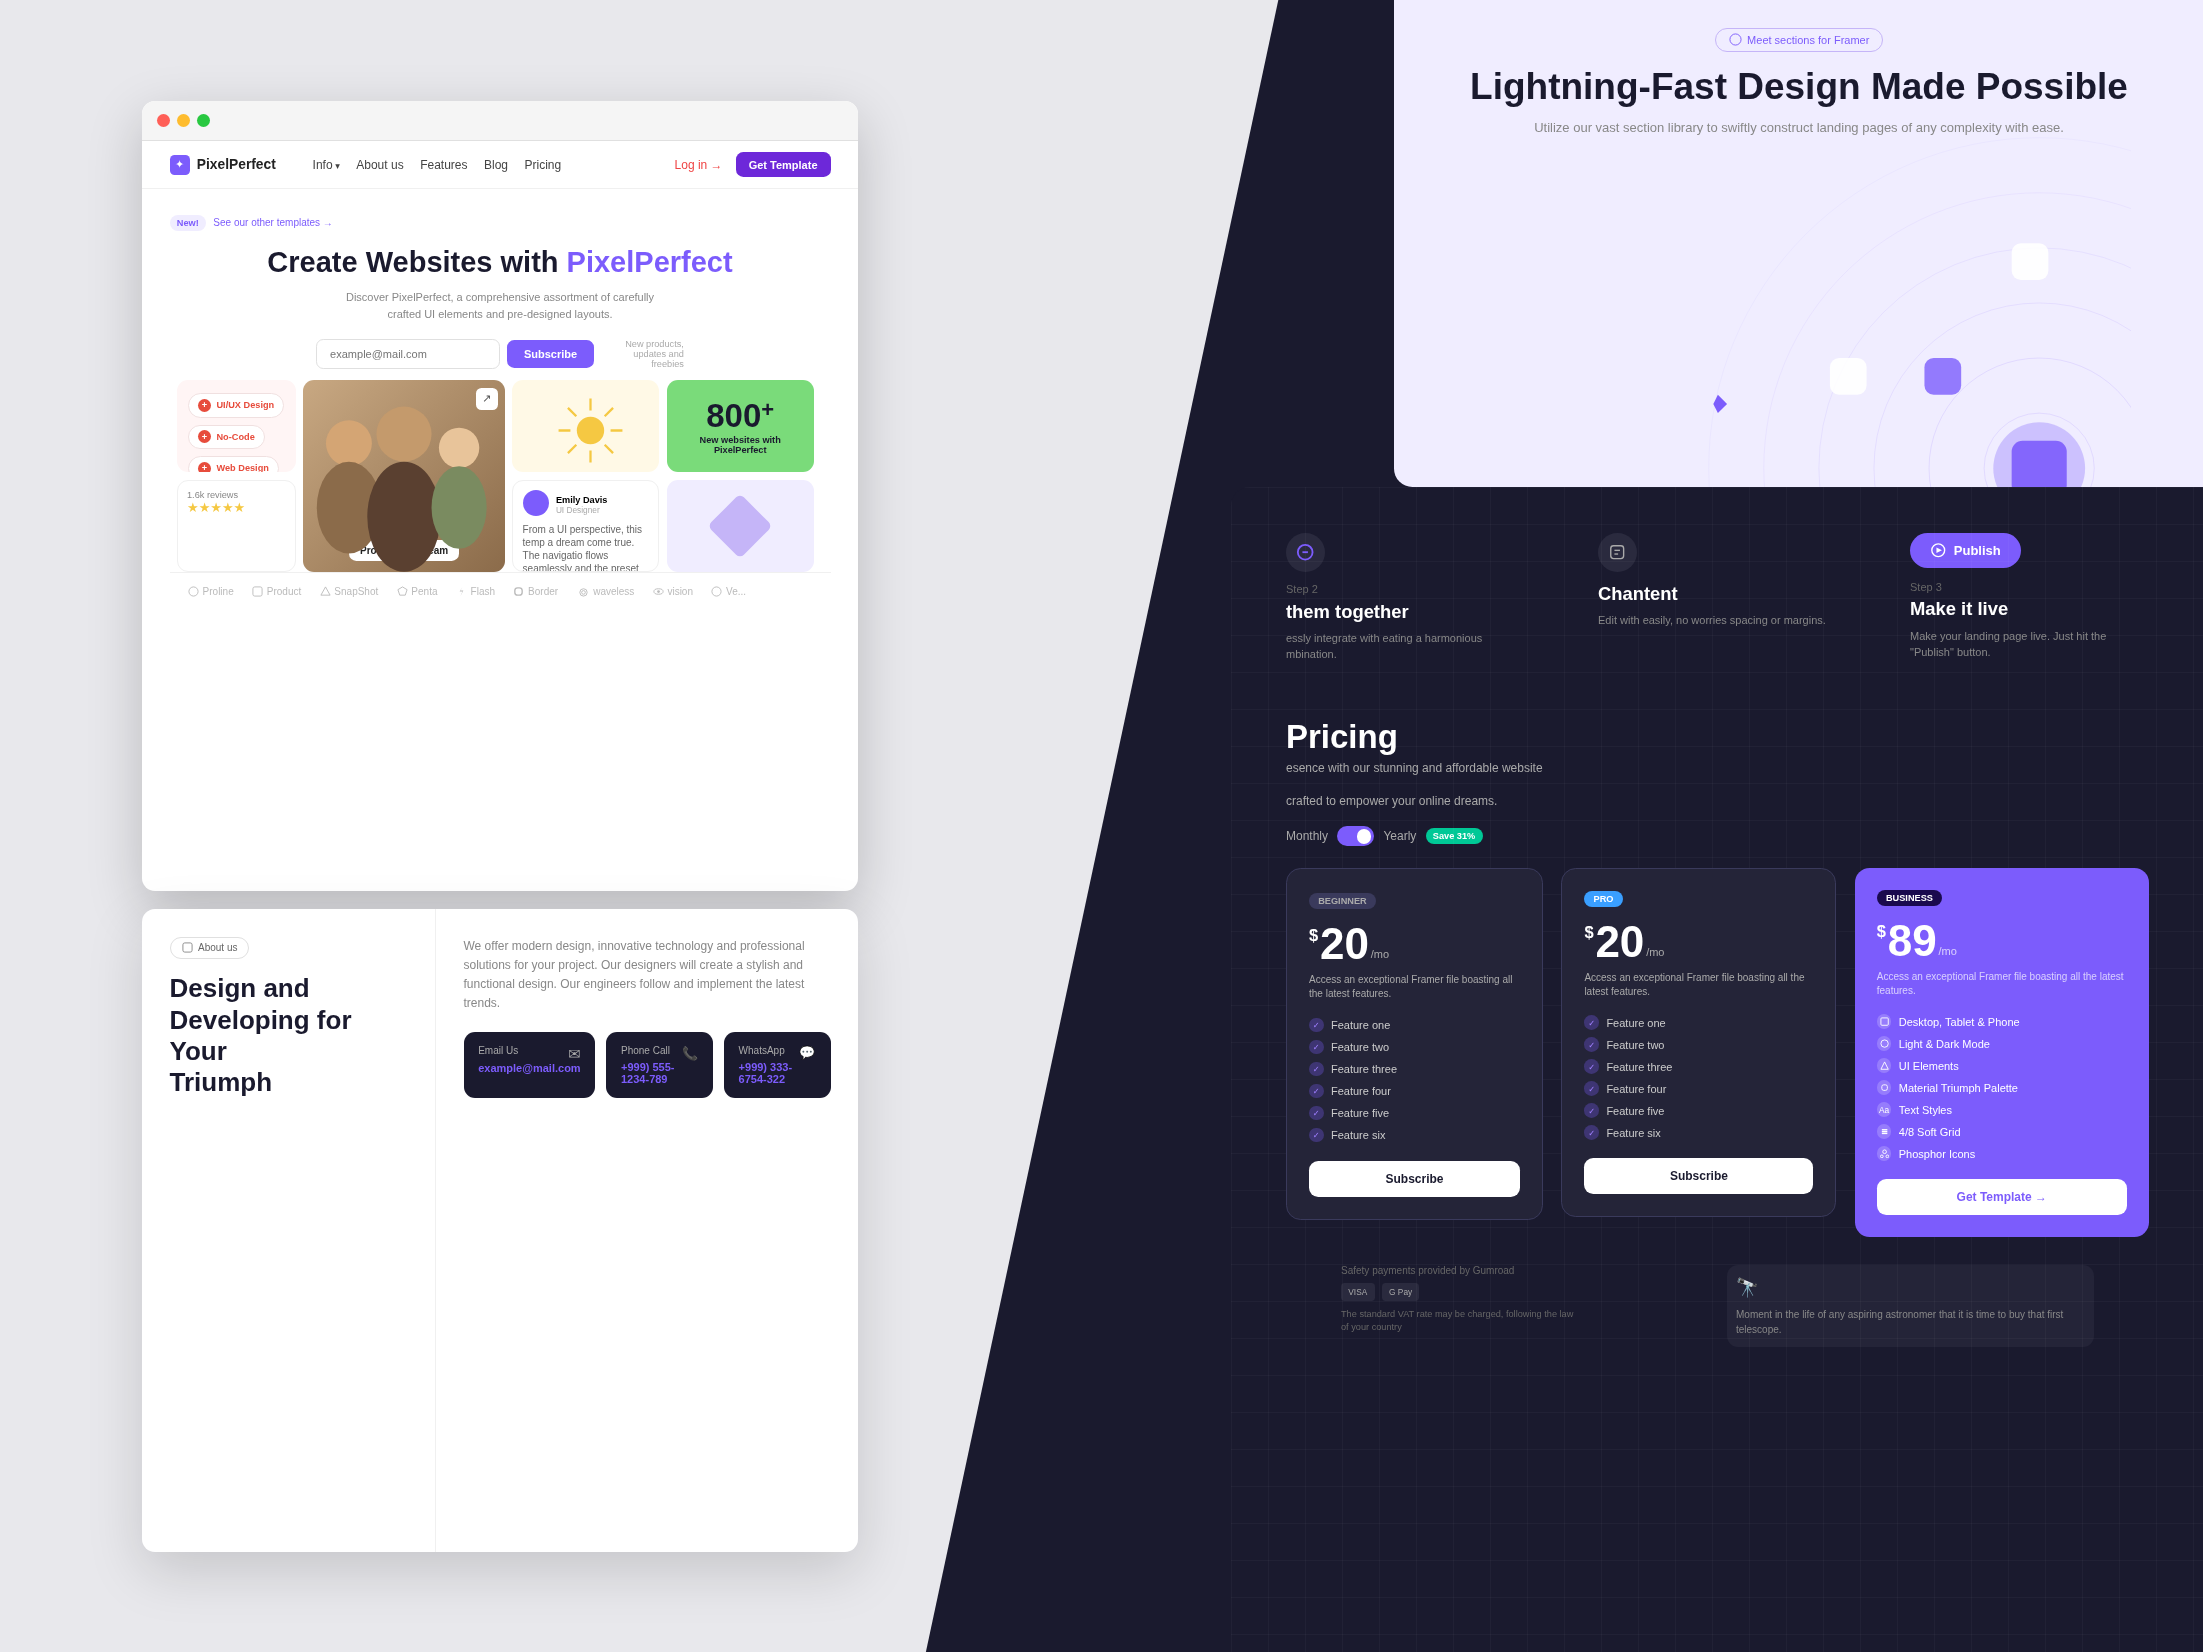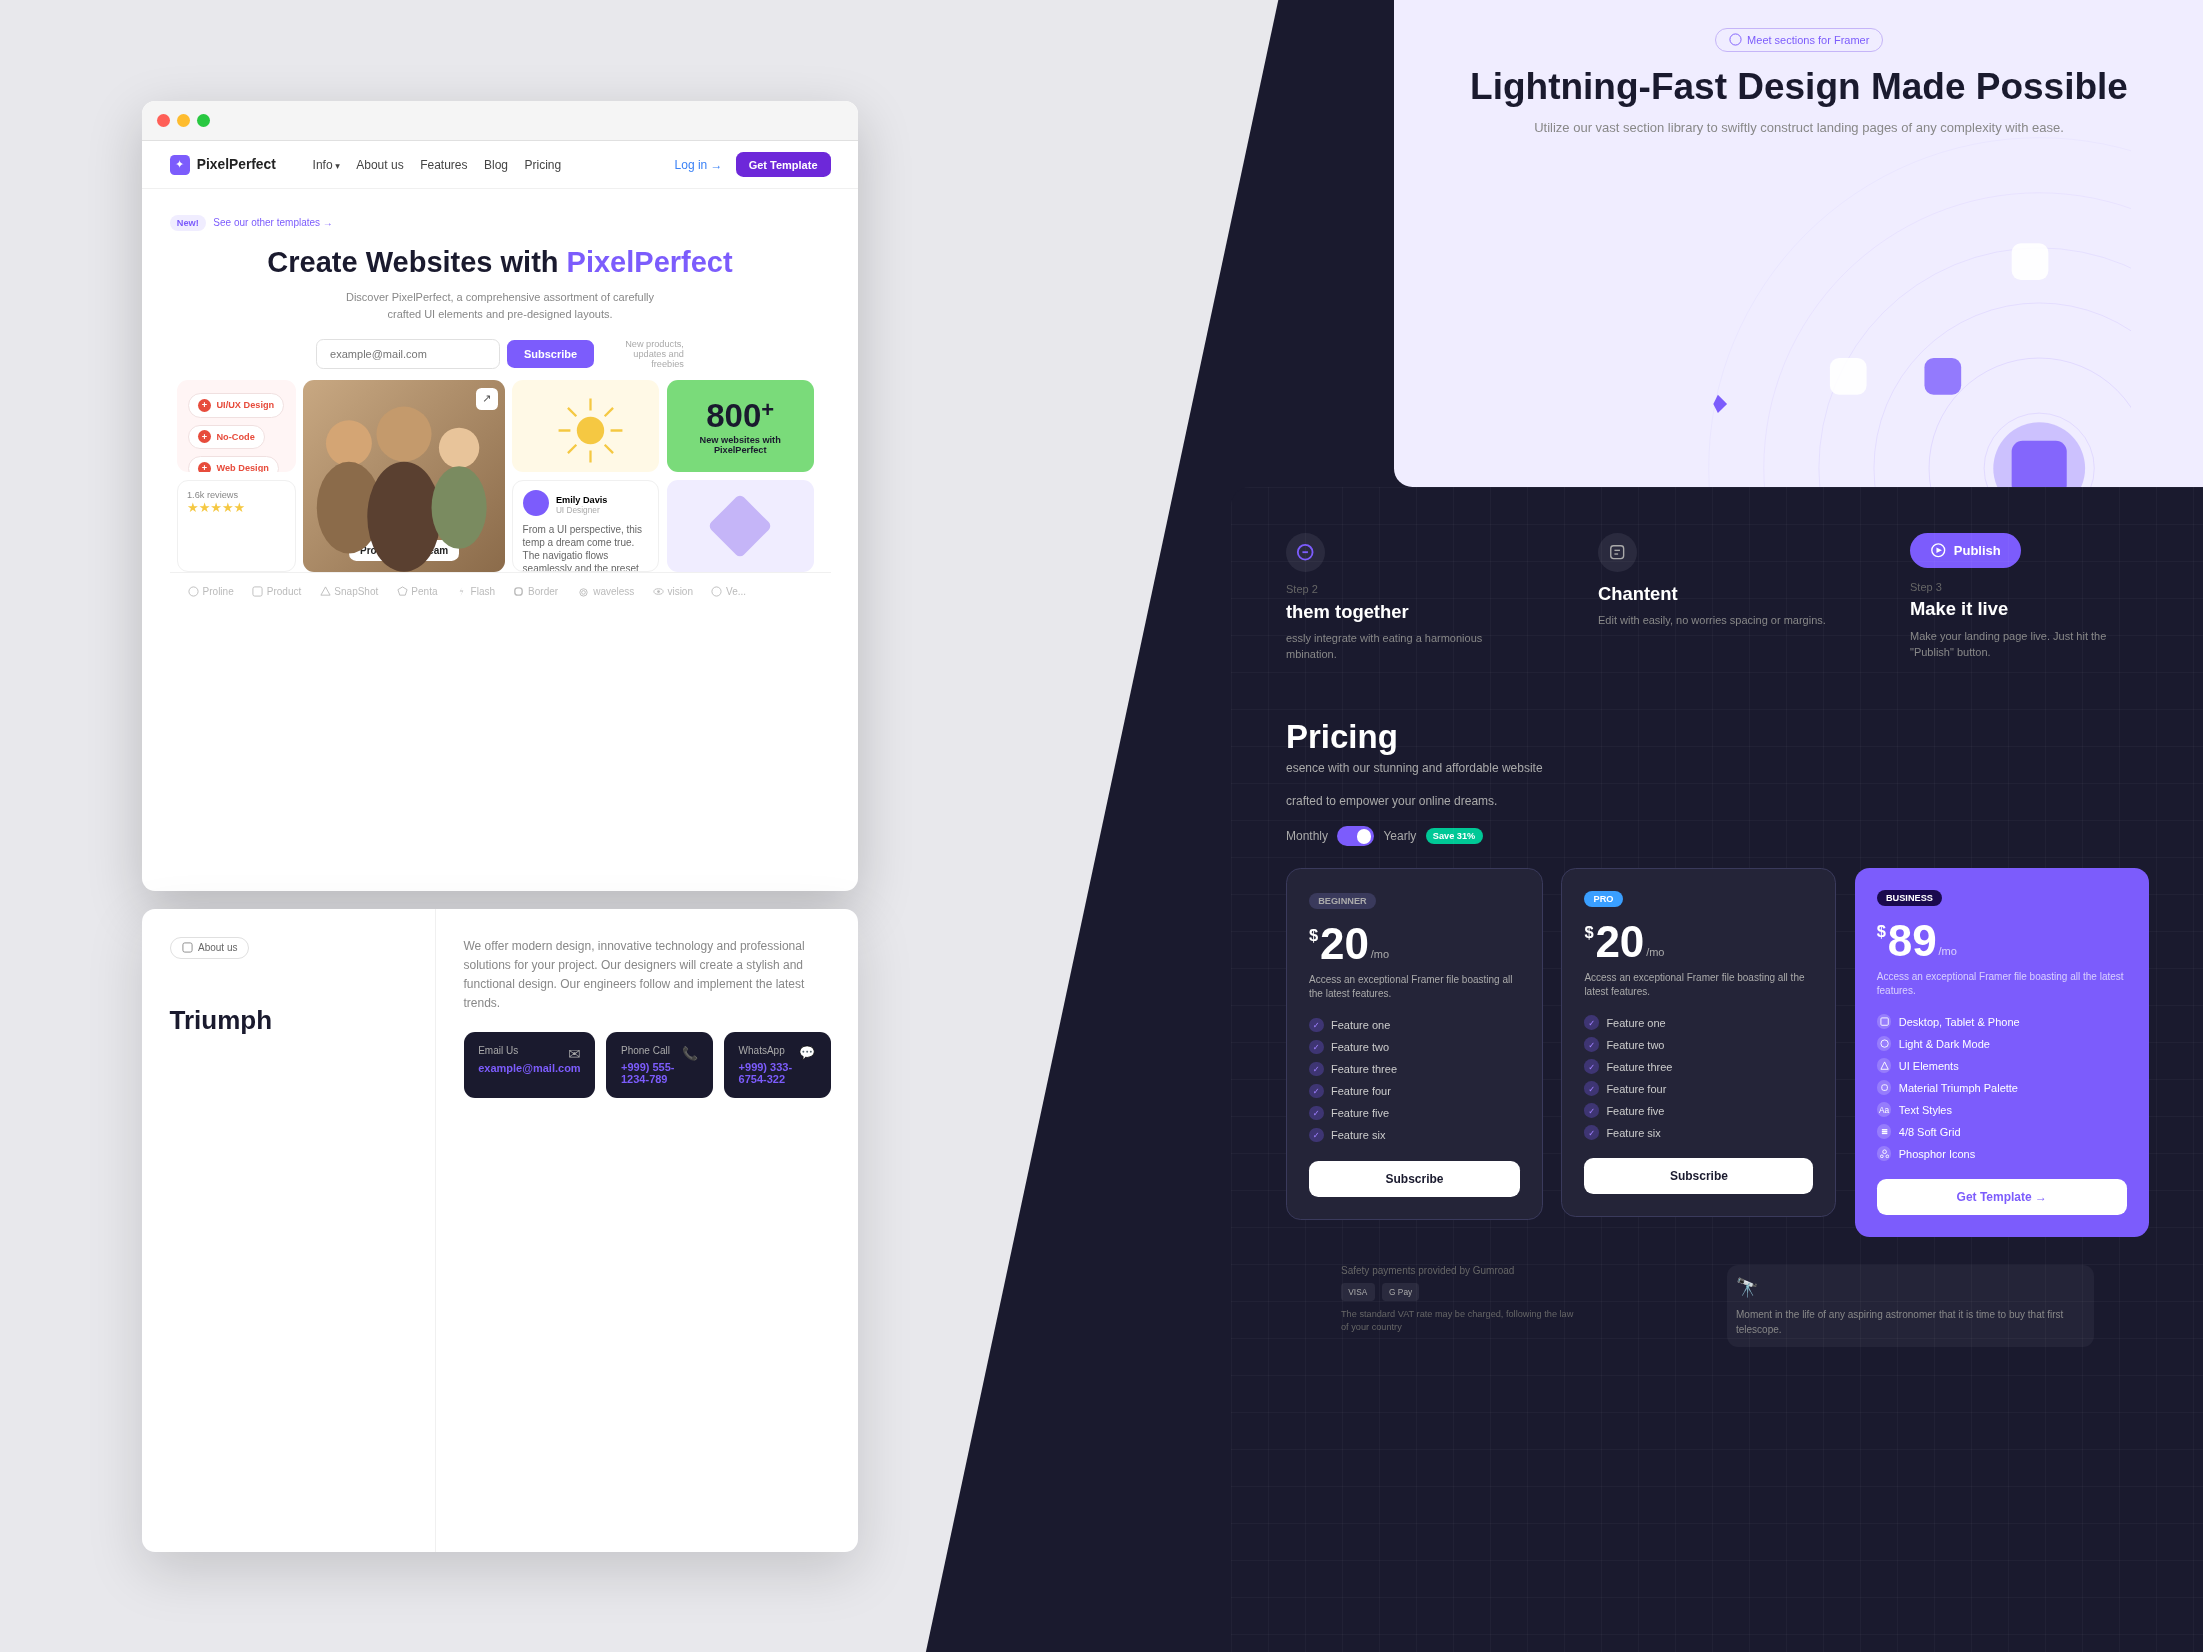--- a/index.html
+++ b/index.html
@@ -93,21 +93,21 @@
     }
     .nav-link { font-size: 12px; color: #444; cursor: pointer; }
     .nav-link.has-arrow::after { content: ' ▾'; font-size: 9.2px; }
 
     .nav-right {
       margin-left: auto;
       display: flex;
       align-items: center;
       gap: 13px;
     }
-    .btn-login { font-size: 12px; color: #3b82f6; cursor: pointer; }
+    .btn-login { font-size: 12px; color: #ef4444; cursor: pointer; }
     .btn-login::after { content: ' →'; }
     .btn-get-template {
       background: #6d28d9;
       color: white;
       border: none;
       border-radius: 7.3px;
       padding: 6.4px 13px;
       font-size: 11px;
       font-weight: 600;
       cursor: pointer;
@@ -886,20 +886,21 @@
   <div style="display:flex; height:100%;">
 
     <div style="width:294px; padding:27.5px; border-right:0.9px solid #f0f0f0; flex-shrink:0;">
       <div class="about-us-badge">
         <svg width="11" height="11" viewBox="0 0 12 12">
             <rect x="1" y="1" width="10" height="10" rx="2" fill="none" stroke="#888" stroke-width="1"></rect>
           </svg>
         <span>About us</span>
       </div>
       <div class="about-us-title">
+        <span>Design and Developing for Your</span>
         <br>
         <span>Triumph</span>
       </div>
     </div>
 
     <div style="flex:1; padding:27.5px;">
       <p class="about-us-desc" style="padding:0; margin-bottom:18.4px; font-size:12px; color:#888; line-height:1.6;">We offer modern design, innovative technology and professional solutions for your project. Our designers will create a stylish and functional design. Our engineers follow and implement the latest trends.</p>
 
       <div class="contact-cards" style="padding:0; gap:11px; display:flex;">
         <div class="contact-card" style="flex:1;">

